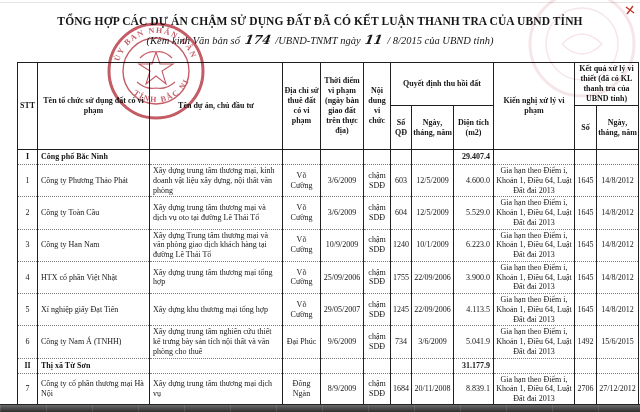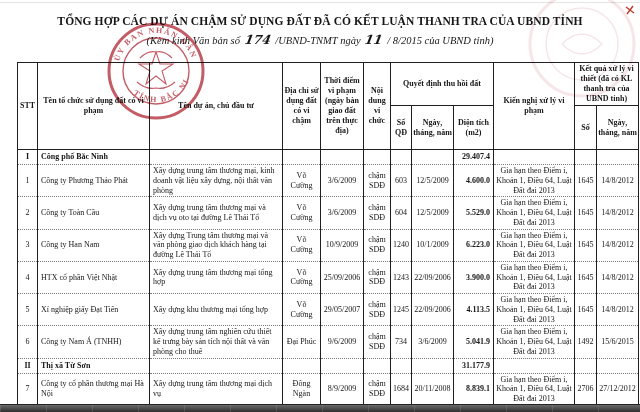--- a/index.html
+++ b/index.html
@@ -38,21 +38,21 @@
   tbody td {
     border-left: 1px solid #1f1f1f; border-right: 1px solid #1f1f1f;
     border-top: 1px dotted #7a7a7a; border-bottom: 1px dotted #7a7a7a;
     padding: 1px 2px; vertical-align: middle; line-height: 1.22; font-size: 8px;
     overflow: hidden;
   }
   tbody tr.section td { font-weight: bold; height: 15px; }
   tbody tr.item td { height: 30px; }
   td.left { text-align: left; padding-left: 3px; }
   td.center { text-align: center; }
-  td.right { text-align: right; padding-right: 3px; font-weight: bold; }
+  td.right { text-align: right; padding-right: 3px; }
 
   
   .seal { position: absolute; z-index: 3; mix-blend-mode: multiply; pointer-events: none; }
   .seal-main { left: 104px; top: 16px; width: 104px; height: 110px; opacity: 0.82; }
   .seal-faint { left: 522px; top: -16px; width: 120px; height: 120px; opacity: 0.16; }
   .red-tick { position: absolute; right: 4px; top: 4px; z-index: 3; }
 
   
   .page-break {
     position: absolute; left: 0; top: 404px; width: 100%; height: 8px; z-index: 4;
@@ -93,21 +93,21 @@
       <col style="width:40px">
         <col style="width:81px">
         <col style="width:22px">
         <col style="width:42px">
     </colgroup>
     <thead>
       <tr class="h1">
         <th rowspan="2">STT</th>
         <th rowspan="2">Tên tổ chức sử dụng đất có vi phạm</th>
         <th rowspan="2">Tên dự án, chủ đầu tư</th>
-        <th rowspan="2">Địa chỉ sử dụng đất có vi chậm</th>
+        <th rowspan="2">Địa chỉ sử thuê đất có vi phạm</th>
         <th rowspan="2">Thời điểm vi phạm (ngày bàn giao đất trên thực địa)</th>
         <th rowspan="2">Nội dung vi chức</th>
         <th colspan="3">Quyết định thu hồi đất</th>
         <th rowspan="2">Kiến nghị xử lý vi phạm</th>
         <th colspan="2">Kết quả xử lý vi thiết (đã có KL thanh tra của UBND tỉnh)</th>
       </tr>
       <tr class="h2">
         <th>Số QĐ</th>
         <th>Ngày, tháng, năm</th>
         <th>Diện tích (m2)</th>
@@ -172,21 +172,21 @@
           <td class="center">1645</td>
           <td class="center">14/8/2012</td>
         </tr>
         <tr class="item">
           <td class="center">4</td>
           <td class="left">HTX cổ phần Việt Nhật</td>
           <td class="left">Xây dựng trung tâm thương mại tổng hợp</td>
           <td class="center">Võ Cường</td>
           <td class="center">25/09/2006</td>
           <td class="center">chậm SDĐ</td>
-          <td class="center">1243</td>
+          <td class="center">1755</td>
           <td class="center">22/09/2006</td>
           <td class="right">3.900.0</td>
           <td class="center">Gia hạn theo Điểm i, Khoản 1, Điều 64, Luật Đất đai 2013</td>
           <td class="center">1645</td>
           <td class="center">14/8/2012</td>
         </tr>
         <tr class="item">
           <td class="center">5</td>
           <td class="left">Xí nghiệp giấy Đạt Tiến</td>
           <td class="left">Xây dựng khu thương mại tổng hợp</td>

